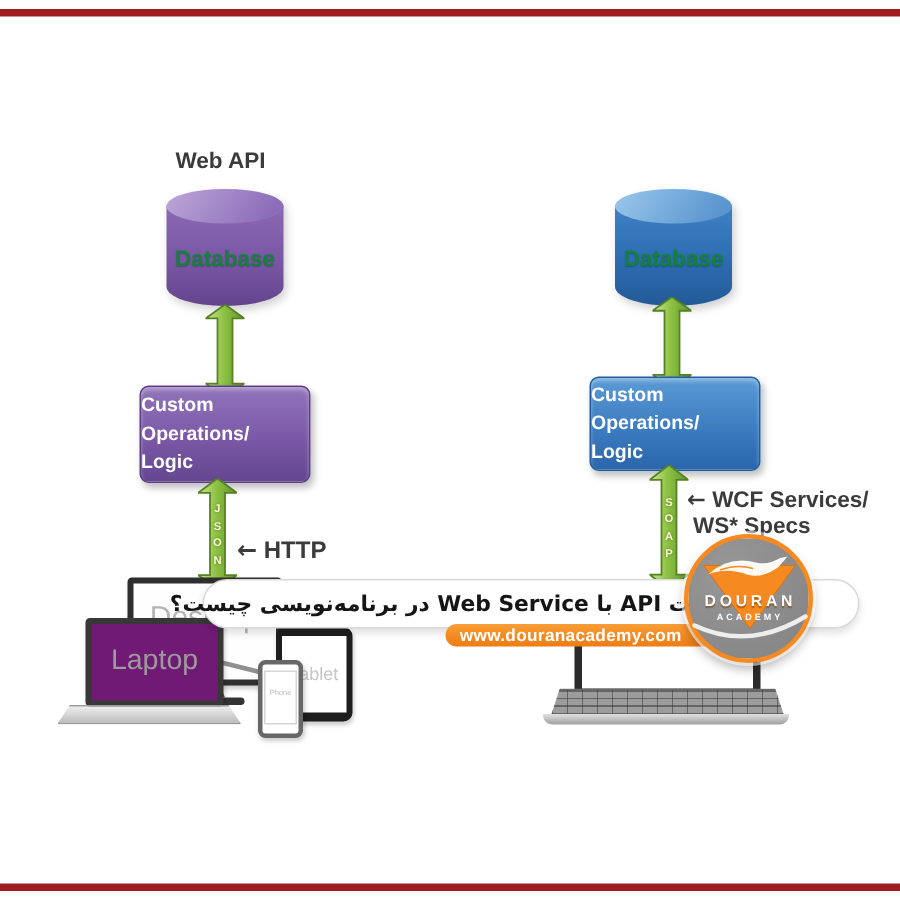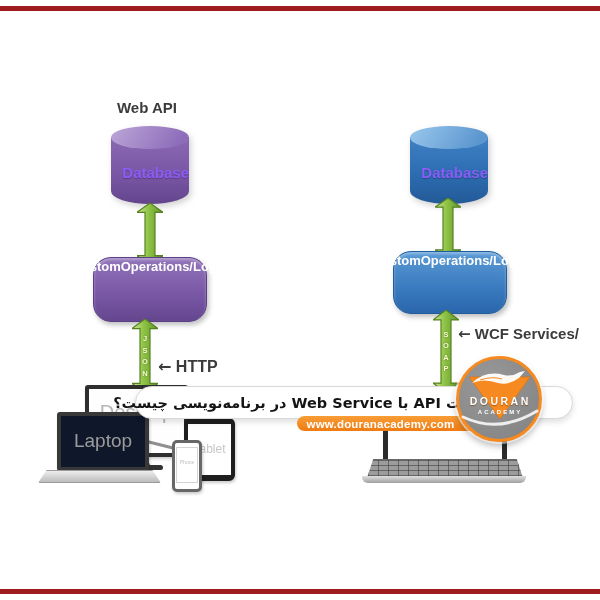--- a/index.html
+++ b/index.html
@@ -18,26 +18,26 @@
 
   
   .cylinder{position:absolute;width:78px;height:84px;z-index:5;filter:drop-shadow(2px 3px 3px rgba(0,0,0,.18));}
   .cyl-body{position:absolute;left:0;top:11px;width:78px;height:67px;
             border-radius:0 0 39px 39px / 0 0 13px 13px;}
   .cyl-top{position:absolute;left:0;top:0;width:78px;height:23px;border-radius:50%;}
   .cylinder.purple .cyl-body{background:linear-gradient(180deg,#8a68b2 0%,#7a57a5 55%,#63458c 100%);}
   .cylinder.purple .cyl-top{background:linear-gradient(125deg,#b7a0d4 10%,#8d6dba 85%);}
   .cylinder.blue .cyl-body{background:linear-gradient(180deg,#3f81c4 0%,#2d6cb1 55%,#235a97 100%);}
   .cylinder.blue .cyl-top{background:linear-gradient(125deg,#93c2e9 10%,#5b96cf 85%);}
-  .cyl-label{position:absolute;left:0;top:38px;width:100%;text-align:right;color:#8b5cf6;
+  .cyl-label{position:absolute;left:0;top:38px;width:100%;text-align:center;color:#15803d;
              font-size:15px;font-weight:600;text-shadow:0 1px 1px rgba(0,0,0,.25);}
 
   
-  .dbox{position:absolute;width:112px;border-radius:18px;color:#fff;text-align:right;
-        font-size:13px;font-weight:600;display:flex;flex-direction:row;justify-content:center;
+  .dbox{position:absolute;width:112px;border-radius:6px;color:#fff;text-align:left;
+        font-size:13px;font-weight:600;display:flex;flex-direction:column;justify-content:center;
         line-height:1.45;z-index:5;box-shadow:2px 3px 5px rgba(0,0,0,.25), inset 0 2px 3px rgba(255,255,255,.35);}
   .dbox.purple{height:63px;background:linear-gradient(180deg,#9274ba 0%,#7a58a7 55%,#64468e 100%);
                border:1px solid #5a3f85;}
   .dbox.blue{height:61px;background:linear-gradient(180deg,#5b9bd5 0%,#3c7cc0 55%,#2a66ab 100%);
              border:1px solid #1f5d9e;}
 
   
   .dblarrow{position:absolute;width:26px;z-index:5;}
   .dblarrow svg{position:absolute;inset:0;width:100%;height:100%;}
   .arrow-letters{position:absolute;inset:0;display:flex;flex-direction:column;align-items:center;
@@ -60,21 +60,21 @@
 
   
   .device-label{color:#b2b2b2;}
   #desktop-monitor{left:85px;top:385px;width:95px;height:64px;background:#fefefe;
       border:4px solid #2f2f2f;border-radius:3px;z-index:6;box-shadow:1px 2px 3px rgba(0,0,0,.2);}
   #desktop-monitor .device-label{position:absolute;left:0;top:12px;width:100%;text-align:center;
       font-size:20px;color:#b5b5b5;}
   #monitor-neck{left:128px;top:457px;width:22px;height:8px;background:#4a4a4a;
       clip-path:polygon(15% 0,85% 0,100% 100%,0 100%);z-index:6;}
   #monitor-base{left:115px;top:465px;width:48px;height:5px;background:#333;border-radius:3px;z-index:6;}
-  #laptop-left-screen{left:57px;top:412px;width:84px;height:51px;background:#0f172a;
+  #laptop-left-screen{left:57px;top:412px;width:84px;height:51px;background:#701a75;
       border:4px solid #383838;border-radius:3px;z-index:7;box-shadow:1px 2px 3px rgba(0,0,0,.2);}
   #laptop-left-screen .device-label{position:absolute;left:0;top:14px;width:100%;text-align:center;
       font-size:19px;color:#9b9b9b;}
   #laptop-left-base{left:38px;top:470px;width:121px;height:11px;
       background:linear-gradient(180deg,#ededed,#bdbdbd);border:1px solid #9a9a9a;border-radius:2px;
       clip-path:polygon(7% 0,93% 0,100% 100%,0 100%);z-index:7;}
   #tablet{left:184px;top:418px;width:43px;height:51px;background:#fff;border:4px solid #1e1e1e;
       border-top-width:6px;border-bottom-width:6px;border-radius:6px;z-index:6;
       box-shadow:1px 2px 3px rgba(0,0,0,.2);}
   #tablet .device-label{position:absolute;left:0;top:18px;width:100%;text-align:center;
@@ -208,20 +208,23 @@
       <span>A</span>
       <span>P</span>
     </div>
   </div>
 
   <div class="proto abs" id="wcf-label" style="left:458px;top:325px;">
     <div>
       <span class="arr">←</span>
       <span>WCF Services/</span>
     </div>
+    <div style="padding-left:4px;">
+      <span>WS* Specs</span>
+    </div>
   </div>
 
   <div class="abs" id="desktop-monitor">
     <div class="device-label">Desktop</div>
   </div>
   <div class="abs" id="monitor-neck"></div>
   <div class="abs" id="monitor-base"></div>
 
   <div class="abs" id="stylus"></div>
 

